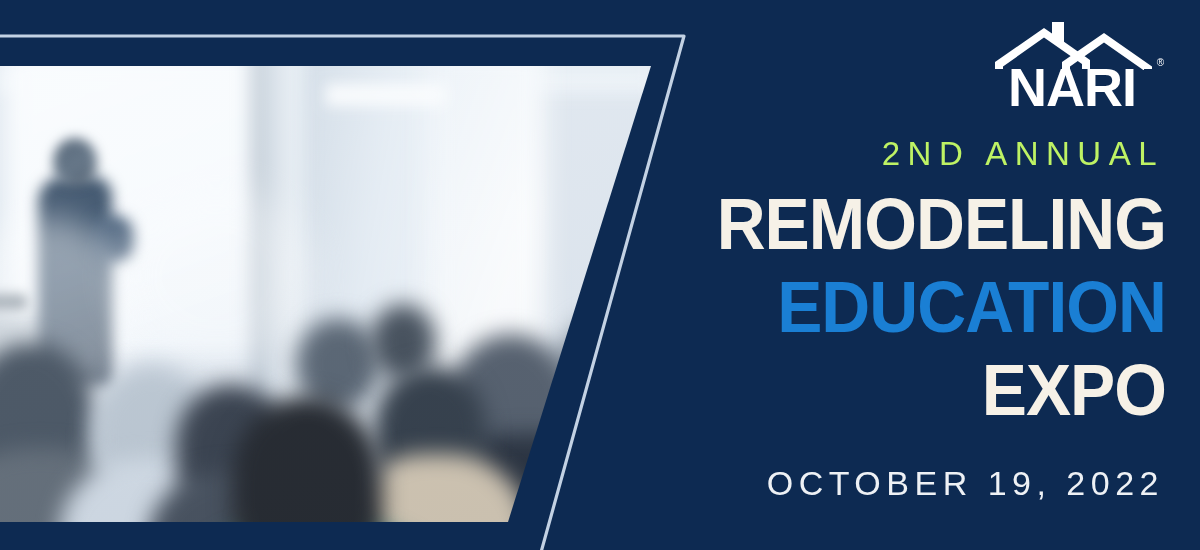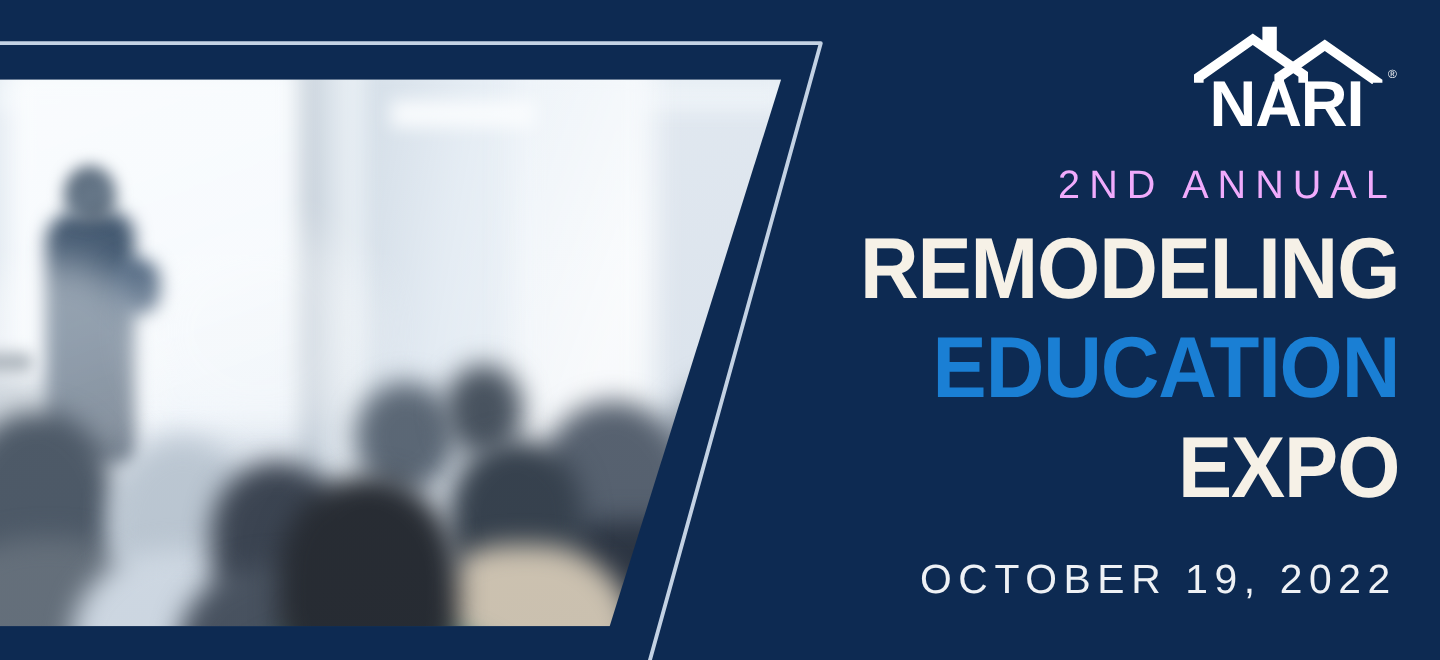--- a/index.html
+++ b/index.html
@@ -172,21 +172,21 @@
     top:36px;
     color:#ffffff;
     font-size:10px;
     line-height:1;
   }
 
   .eyebrow{
     position:absolute;
     right:2px;
     top:137px;
-    color:#f0abfc;
+    color:#bef264;
     font-size:33px;
     font-weight:300;
     letter-spacing:7.5px;
     line-height:1;
     white-space:nowrap;
   }
 
   .headline{
     position:absolute;
     right:0px;

